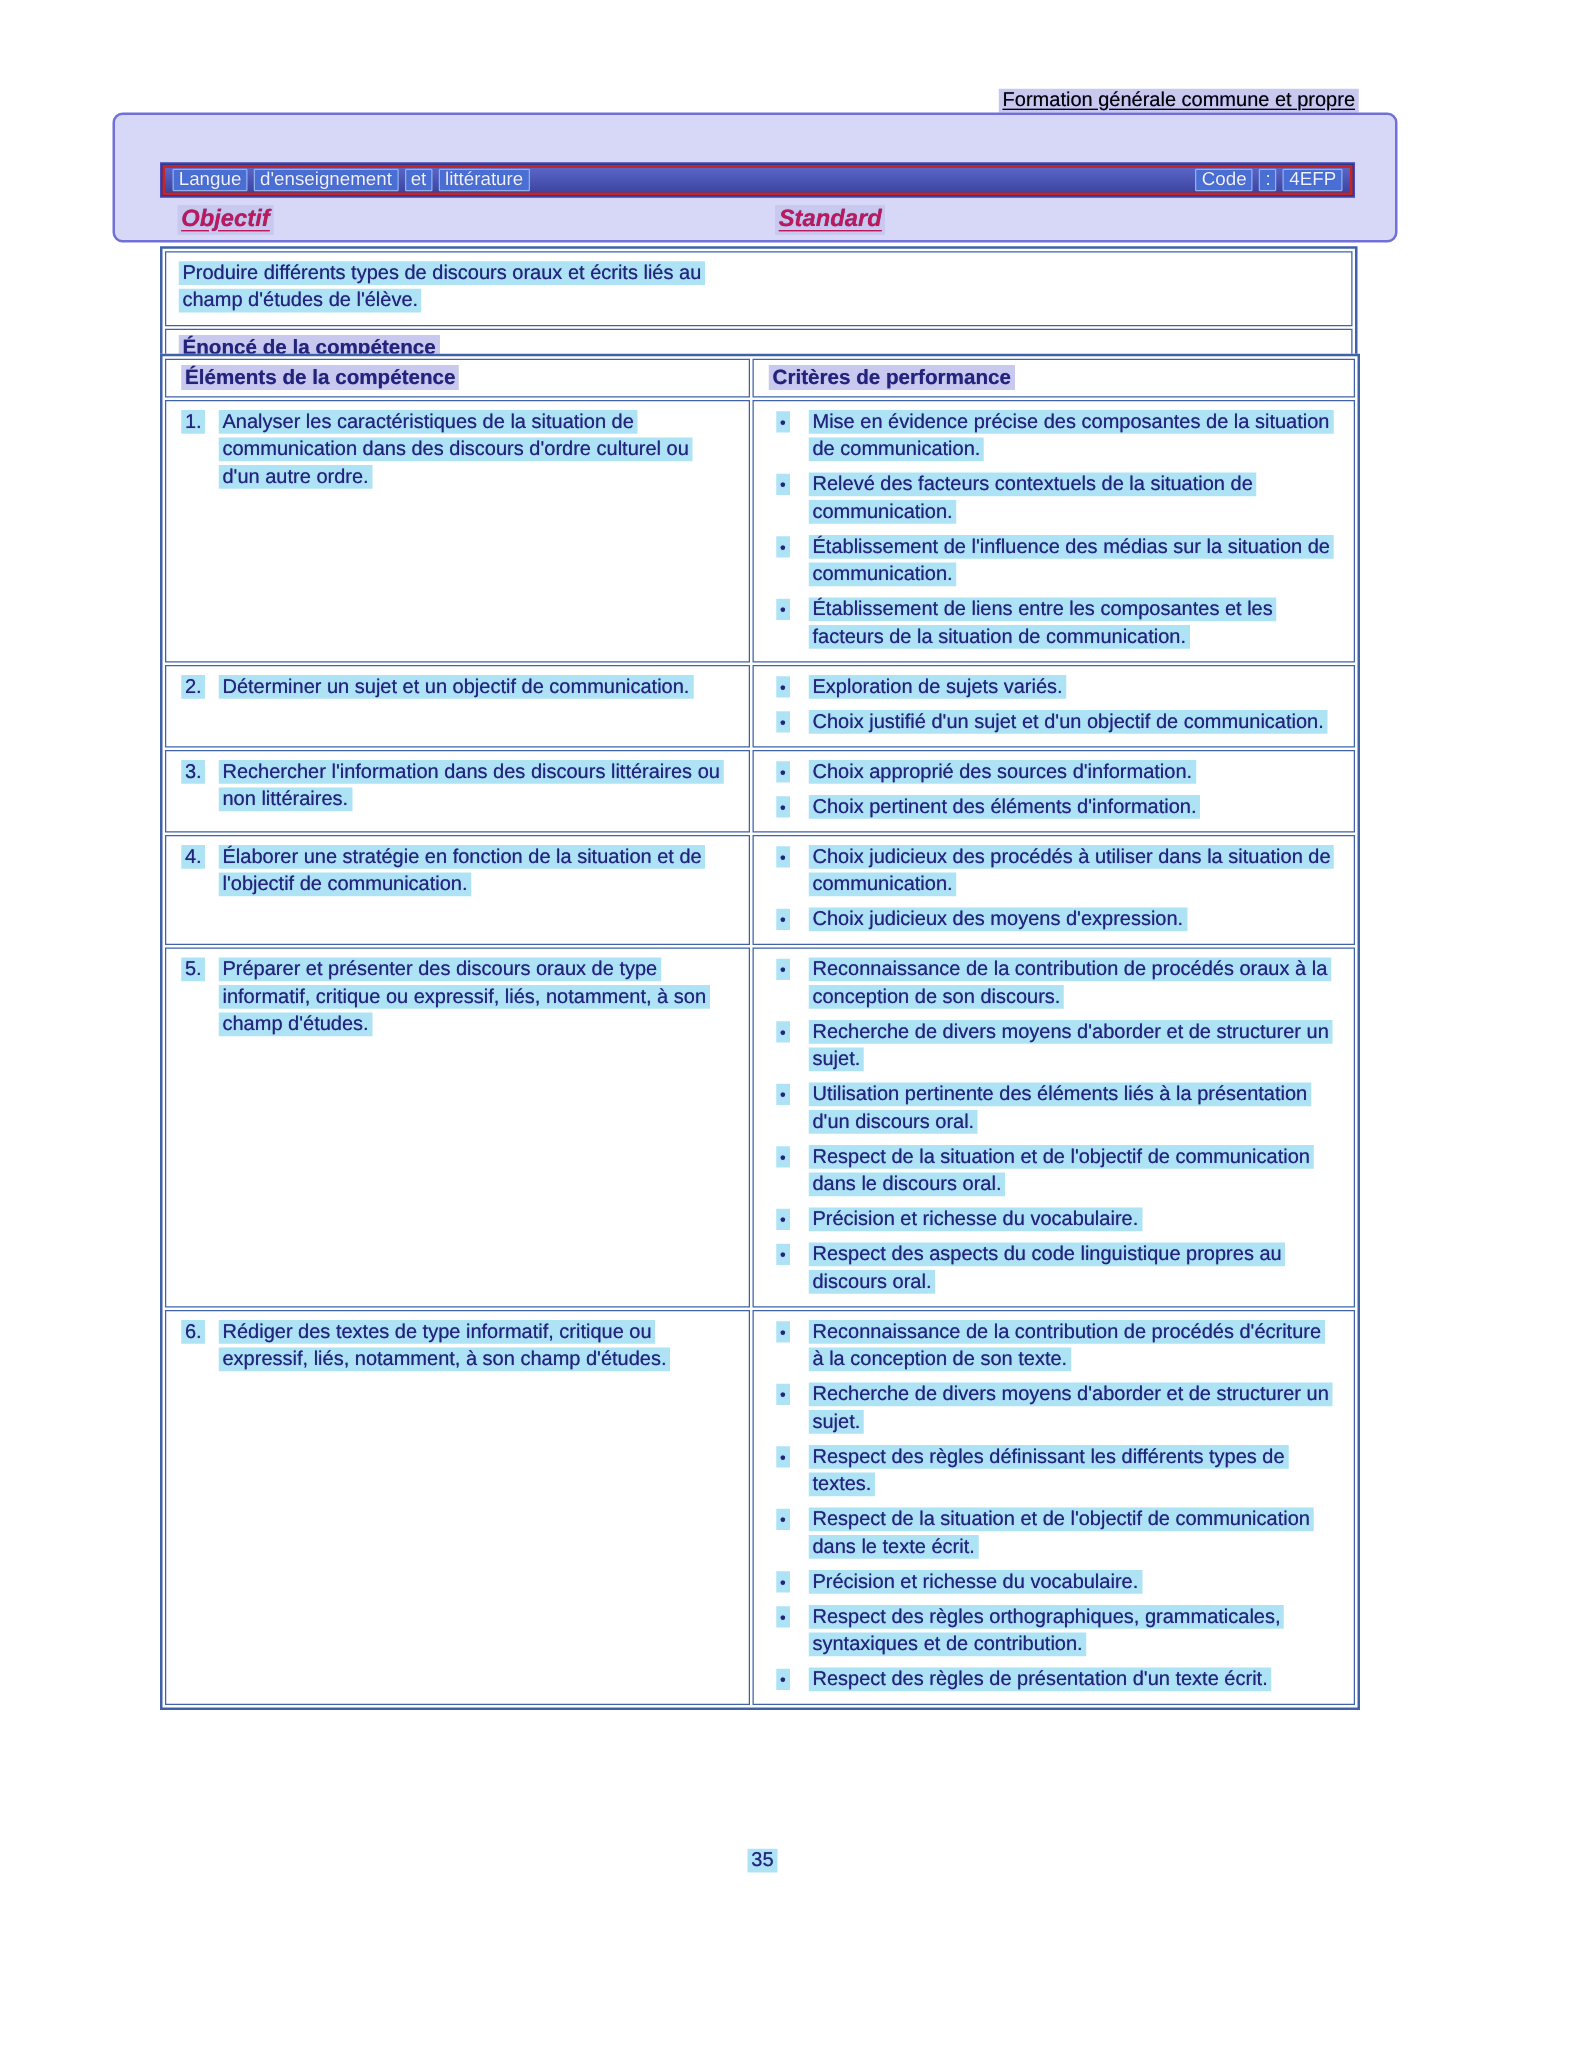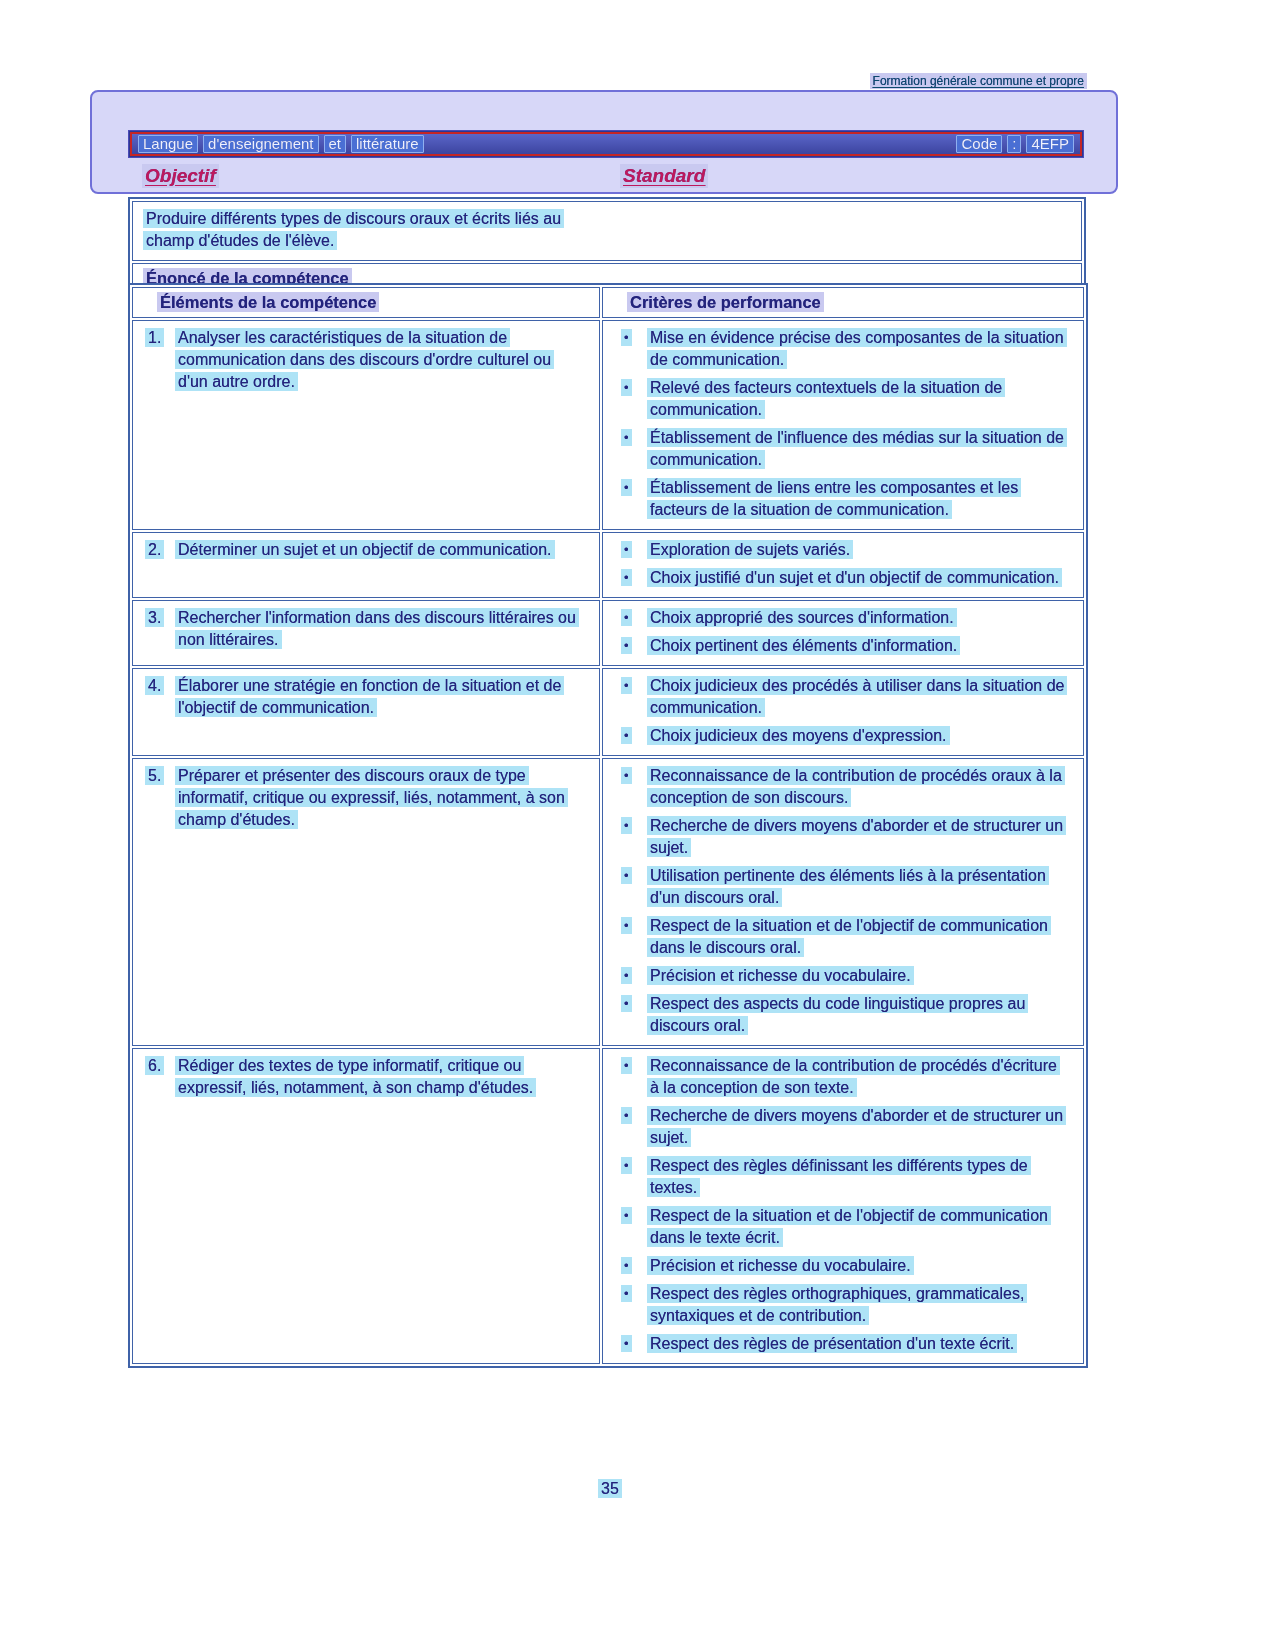--- a/index.html
+++ b/index.html
@@ -9,21 +9,21 @@
     color:#23237c;font-size:16px;line-height:22px;
   }
   .page{position:absolute;inset:0;overflow:hidden;}
 
   
   .hl-c{background:#aee3f6;box-decoration-break:clone;-webkit-box-decoration-break:clone;padding:1px 3px;}
   .hl-l{background:#c9c9f0;box-decoration-break:clone;-webkit-box-decoration-break:clone;padding:1px 3px;}
   .u{text-decoration:underline;text-underline-offset:2px;}
 
   
-  .top-header{position:absolute;top:70px;right:188px;font-size:12px;color:#0c4a6e;}
+  .top-header{position:absolute;top:70px;right:188px;font-size:16px;color:#000000;}
 
   
   .banner{
     position:absolute;left:90px;top:90px;width:1028px;height:104px;
     background:#d7d7f8;border:2px solid #7070d8;border-radius:8px;box-sizing:border-box;
   }
   .titlebar-wrap{
     position:absolute;left:36px;top:38px;width:956px;box-sizing:border-box;
     border:1px solid #4a4ab8;padding:1px;background:#2d3790;
   }
@@ -54,21 +54,21 @@
     border:2px solid #3f62a8;background:#ffffff;table-layout:fixed;
   }
   table.doc td{border:1.5px solid #3f62a8;vertical-align:top;box-sizing:border-box;}
   .enonce-head-cell{padding:3px 10px;}
   .enonce-head-cell .th-text{font-weight:bold;font-size:16.5px;}
   .enonce-body-cell{padding:6px 10px 8px 10px;}
   .enonce-text-wrap{max-width:465px;}
 
   .col-left{width:468px;}
   .col-right{width:482px;}
-  .th-cell{padding:3px 24px;height:24px;}
+  .th-cell{padding:3px 12px;height:24px;}
   .th-text{font-weight:bold;font-size:16.5px;}
 
   .cell-left{padding:6px 12px 8px 12px;}
   .cell-right{padding:6px 14px 8px 18px;}
 
   .item{display:flex;}
   .num{flex:0 0 30px;}
   .itext{flex:1;max-width:408px;}
 
   .bullet{display:flex;margin:0 0 6px 0;}

